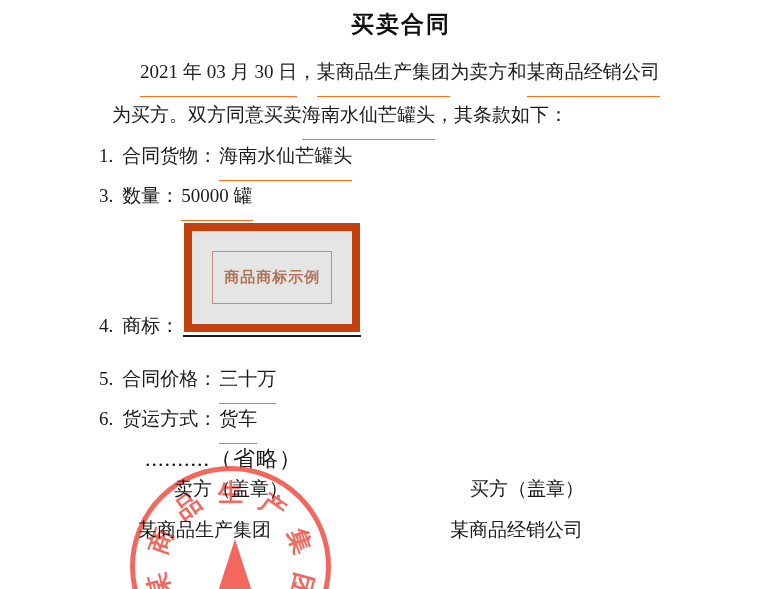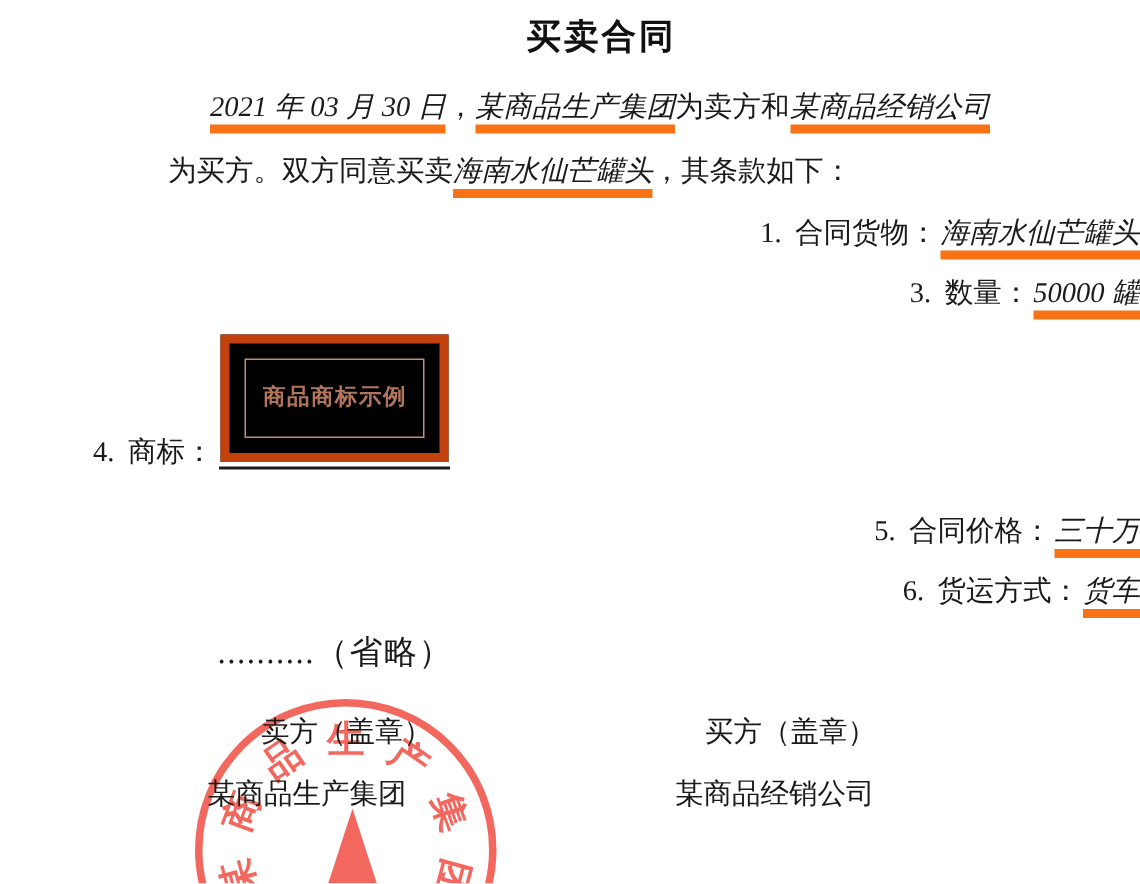--- a/index.html
+++ b/index.html
@@ -13,34 +13,34 @@
     margin-top:9px; text-align:center;
     font-family:"Liberation Sans","DejaVu Sans",sans-serif;
     font-weight:bold; font-size:23px; letter-spacing:2px; color:#111;padding-left:42px;
   }
   .intro {
     margin:10px 100px 0 112px;
     font-size:19px; line-height:43px;
     text-indent:28px; text-align:justify;
   }
   .u {
-    border-bottom:6px solid #f97316; padding-bottom:1px;font-style:italic;
+    border-bottom:1px solid #f97316; padding-bottom:14px;
   }
-  .items { margin-left:62px; font-size:19px;text-align:right; }
+  .items { margin-left:99px; font-size:19px; }
   .item { line-height:40px; }
   .num { margin-right:9px; }
   .val { margin-left:2px; }
   .item4 { display:flex; align-items:flex-end; margin:7px 0 13px 0; }
   .item4 .labels { line-height:40px; white-space:nowrap; }
   .tm-wrap {
     display:inline-block; margin-left:4px; margin-bottom:9px;
     border-bottom:2px solid #1a1a1a; padding:0 1px 3px 1px;
   }
   .tm-box {
-    display:block; border:6px solid #c2410c; background:#000000; padding:10px;
+    display:block; border:8px solid #c2410c; background:#e5e5e5; padding:20px;
   }
   .tm-inner {
     display:block; border:1px solid #c18f75; padding:5px 11px 6px 11px;
     font-family:"Liberation Sans","DejaVu Sans",sans-serif;
     font-weight:bold; font-size:15px; letter-spacing:1px; color:#b0755a;
     white-space:nowrap;
   }
   .omit { margin-left:145px; font-size:22px; line-height:40px; letter-spacing:1px; }
   .seal {
     position:absolute; left:128px; top:464px; width:205px; height:205px;

